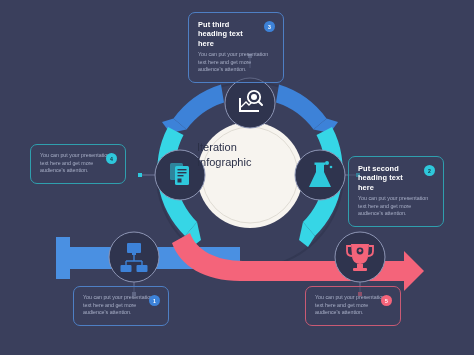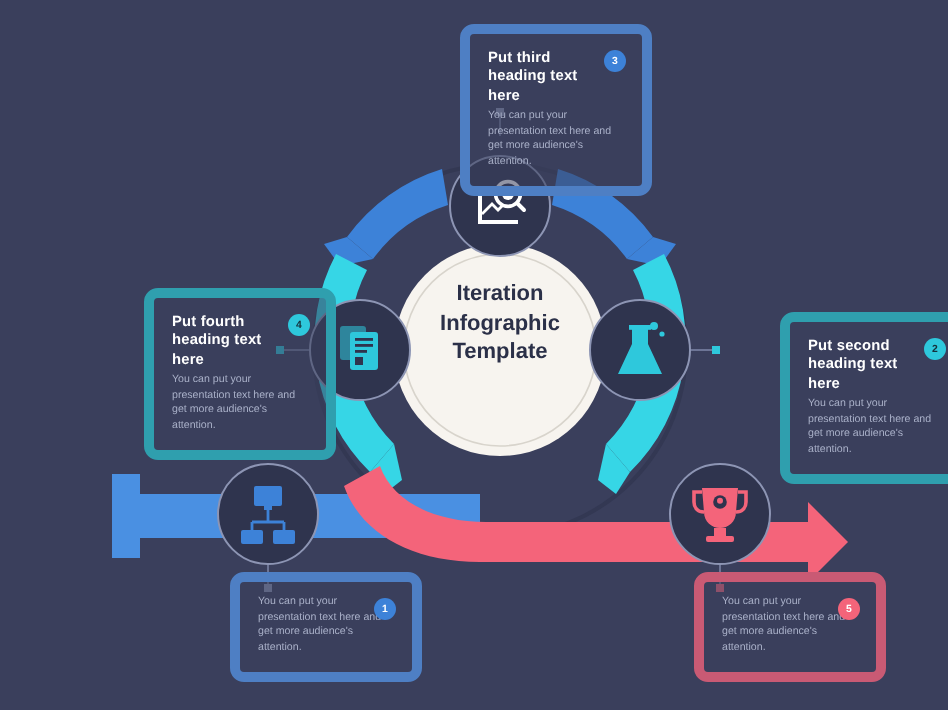--- a/index.html
+++ b/index.html
@@ -22,22 +22,21 @@
     height: 355px;
   }
 
   
   .card {
     position: absolute;
     box-sizing: border-box;
     border-radius: 7px;
     background: rgba(58,63,92,0.55);
     padding: 7px 9px 8px 9px;
-    border: 5px solid #14b8a6;
-    margin-left: 42px;
+    border: 1px solid #14b8a6;
   }
   .card-head {
     font-size: 7.4px;
     font-weight: bold;
     line-height: 1.28;
     color: #ffffff;
     letter-spacing: 0.1px;
     margin: 0 18px 3px 0;
   }
   .card-body {
@@ -74,23 +73,22 @@
   #card-2 { left: 348px; top: 156px; width: 96px; }
   #card-4 { left: 30px;  top: 144px; width: 96px; }
   #card-1 { left: 73px;  top: 286px; width: 96px; }
   #card-5 { left: 305px; top: 286px; width: 96px; }
 
   .center-title {
     position: absolute;
     left: 197px;
     top: 140px;
     width: 106px;
-    text-align: center;
     font-size: 11px;
-    font-weight: bold;
+    font-weight: normal;
     line-height: 1.32;
     color: #2b3048;
     pointer-events: none;
   }
 </style>
 </head>
 <body>
 
 <div id="stage">
 
@@ -233,38 +231,36 @@
         <circle cx="360" cy="250.4" r="1.5" fill="#f4647a"></circle>
         <rect x="357" y="264" width="6" height="4" fill="#f4647a"></rect>
         <rect x="353" y="268" width="14" height="3" rx="1" fill="#f4647a"></rect>
       </g>
     </g>
   </svg>
 
   <div class="center-title">
     <div>Iteration</div>
     <div>Infographic</div>
-    <div>Template</div>
   </div>
 
   <div class="card blue" id="card-3">
     <div class="badge">3</div>
     <p class="card-head">Put third heading text here</p>
     <p class="card-body">You can put your presentation text here and get more audience's attention.</p>
   </div>
 
   <div class="card cyan" id="card-2">
     <div class="badge">2</div>
     <p class="card-head">Put second heading text here</p>
     <p class="card-body">You can put your presentation text here and get more audience's attention.</p>
   </div>
 
   <div class="card cyan" id="card-4">
     <div class="badge">4</div>
-    <p class="card-head">Put fourth heading text here</p>
     <p class="card-body">You can put your presentation text here and get more audience's attention.</p>
   </div>
 
   <div class="card blue" id="card-1">
     <div class="badge">1</div>
     <p class="card-body">You can put your presentation text here and get more audience's attention.</p>
   </div>
 
   <div class="card red" id="card-5">
     <div class="badge">5</div>

